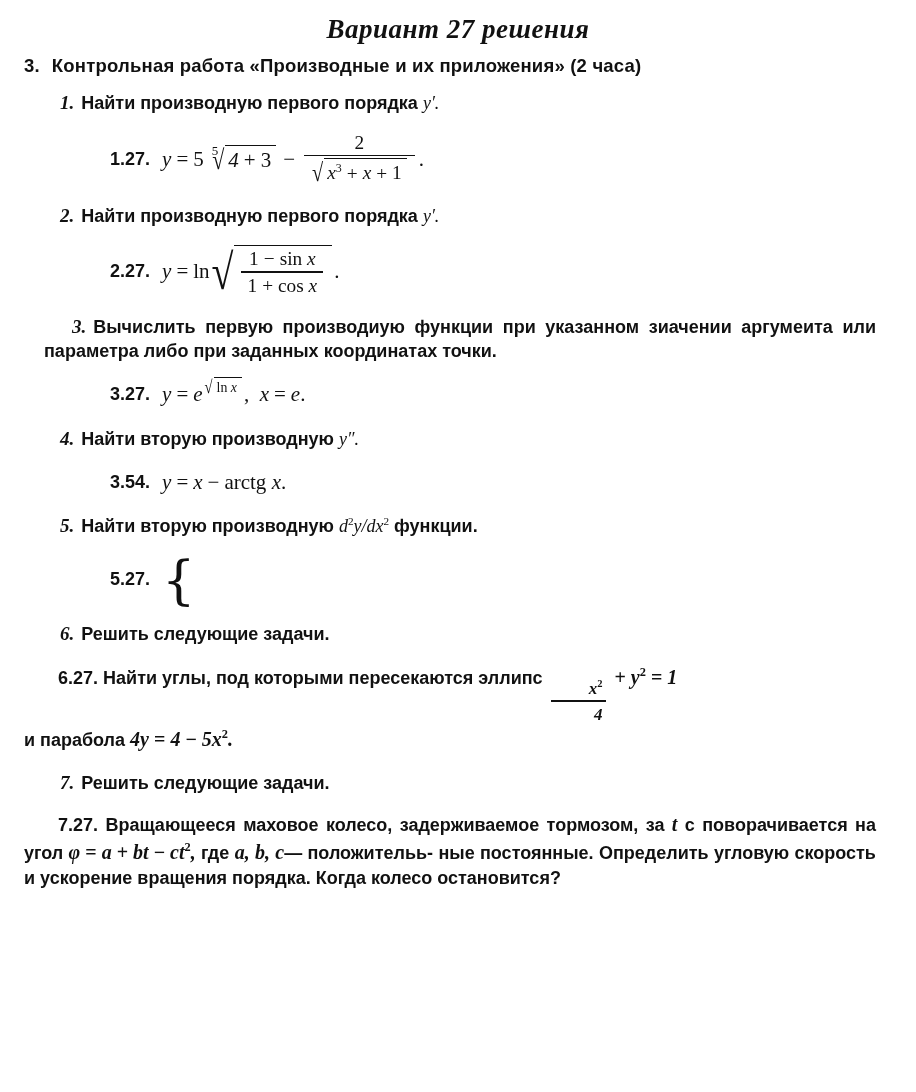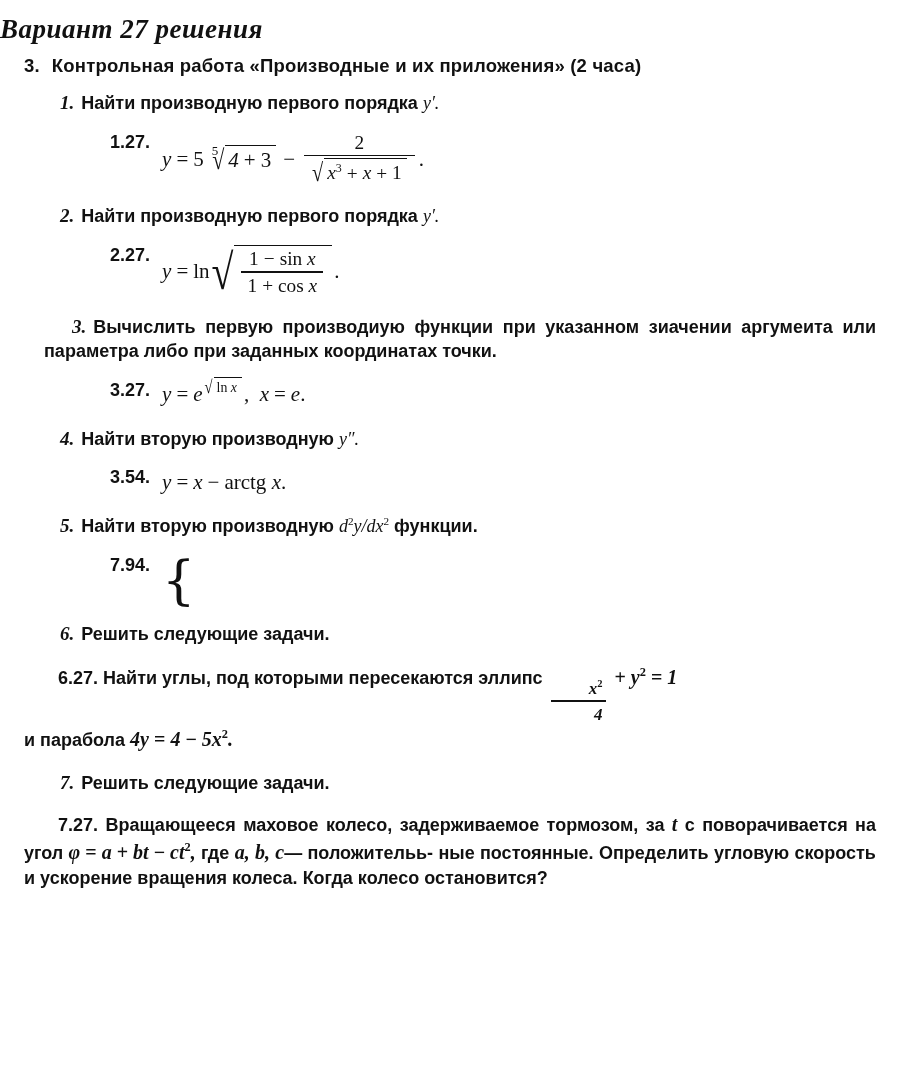--- a/index.html
+++ b/index.html
@@ -15,21 +15,21 @@
     overflow: hidden;
   }
   .page {
     position: relative;
     width: 916px;
     height: 1092px;
     padding: 0;
     box-sizing: border-box;
   }
   .page-title {
-    text-align: left;
+    text-align: center;
     font-family: "Liberation Serif", serif;
     font-style: italic;
     font-weight: bold;
     font-size: 27px;
     letter-spacing: 0.5px;
     margin: 14px 0 10px 0;
   }
   .section-head {
     font-family: "Liberation Sans", sans-serif;
     font-weight: bold;
@@ -74,20 +74,21 @@
     line-height: 1.38;
     text-align: justify;
   }
   .para.indent { text-indent: 34px; }
   .formula {
     font-family: "Liberation Serif", serif;
     font-size: 21px;
     margin: 16px 0 16px 0;
     padding-left: 110px;
     display: flex;
+    align-items: center;
     min-height: 30px;
   }
   .flabel {
     font-family: "Liberation Sans", sans-serif;
     font-weight: bold;
     font-size: 18px;
     margin-right: 12px;
   }
   .math {
     font-family: "Liberation Serif", serif;
@@ -275,21 +276,21 @@
     </span>
   </div>
 
   <div class="task-line">
     <span class="tnum">5.</span><span>Найти вторую производную</span>
     <span class="serifvar">d<span class="sup rm">2</span>y/dx<span class="sup rm">2</span></span>
     <span>функции.</span>
   </div>
 
   <div class="formula">
-    <span class="flabel">7.94.</span>
+    <span class="flabel">5.27.</span>
     <span class="math">
       <span class="system">
         <span class="brace">{</span>
       </span>
     </span>
   </div>
 
   <div class="task-line">
     <span class="tnum">6.</span><span>Решить следующие задачи.</span>
   </div>
@@ -315,16 +316,16 @@
 
   <div class="para indent" style="margin-top:16px;">
     <span class="tnum" style="font-family:'Liberation Sans',sans-serif; font-style:normal;">7.27.</span>
     <span>Вращающееся маховое колесо, задерживаемое тормозом, за</span>
     <span class="inline-math">t</span>
     <span>с поворачивается на угол</span>
     <span class="inline-math">φ<span class="op">=</span>a<span class="op">+</span>bt<span class="op">−</span>ct<span class="sup rm">2</span><span class="rm">,</span></span>
     <span>где</span>
     <span class="inline-math">a<span class="rm">,</span>&nbsp;b<span class="rm">,</span>&nbsp;c</span><span>— положительь-</span>
     <span>ные постоянные. Определить угловую скорость и ускорение вращения</span>
-    <span>колеса. Когда колесо остановится?</span>
+    <span>порядка. Когда колесо остановится?</span>
   </div>
 
 </div>
 
 </body></html>

